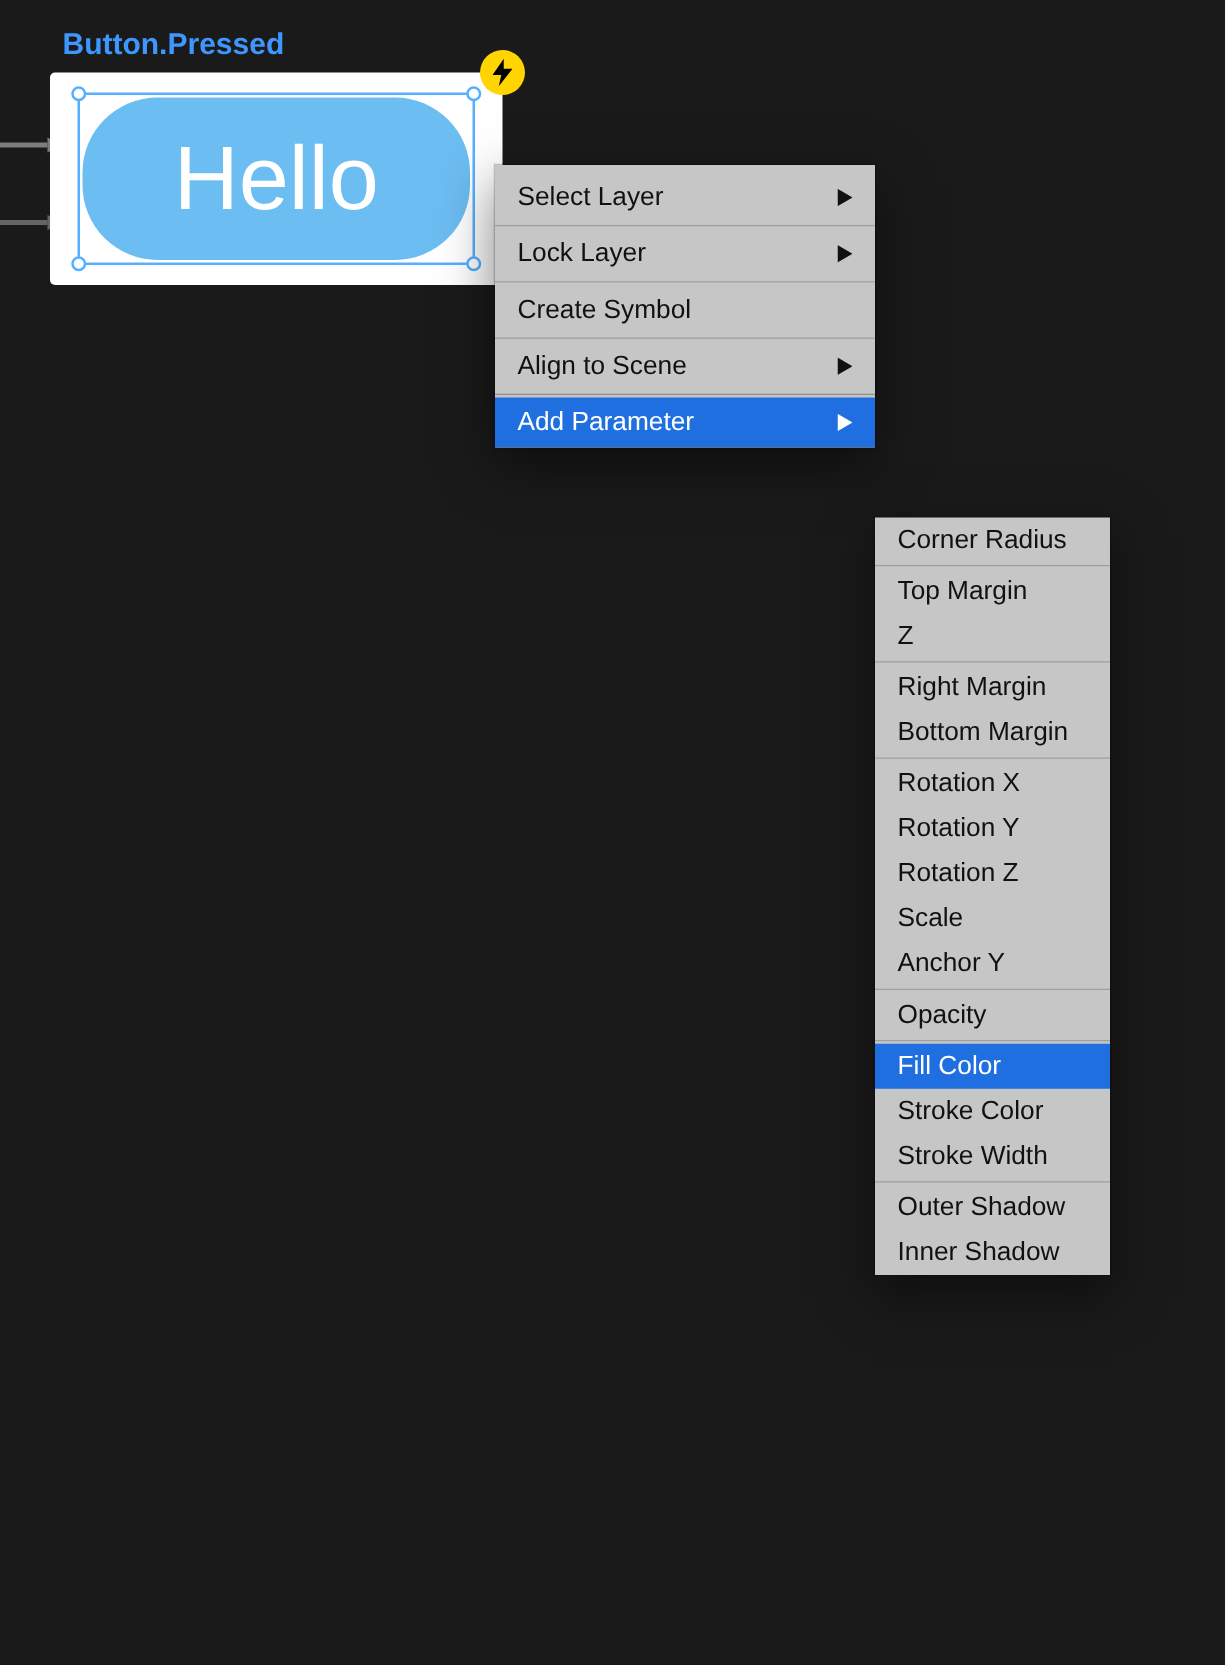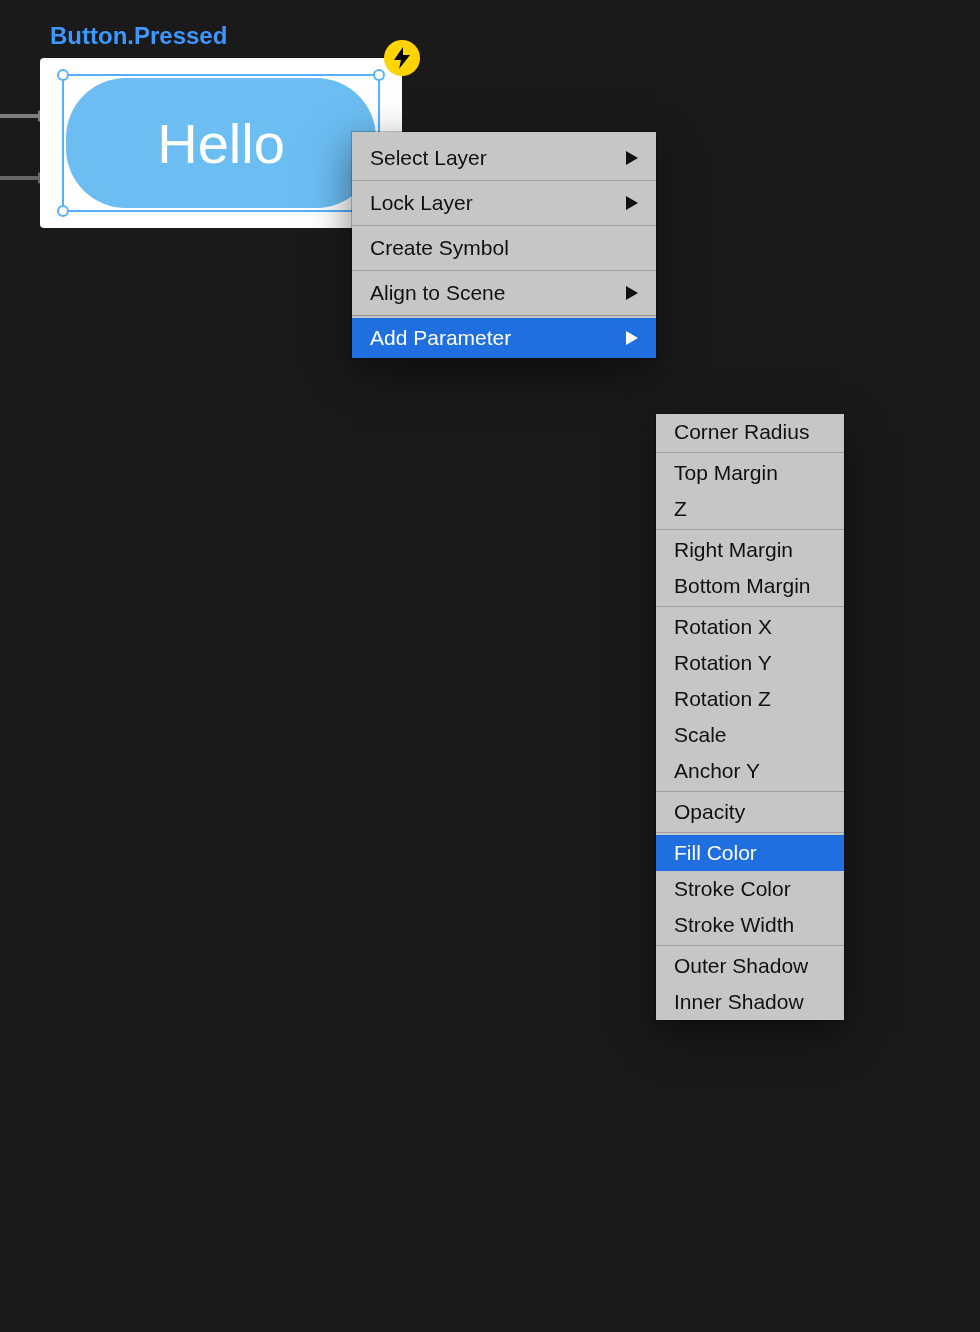--- a/index.html
+++ b/index.html
@@ -56,21 +56,21 @@
   .sel-handle.br { right: -7px; bottom: -7px; }
   .hello-pill {
     position: absolute;
     left: 26px; right: 26px; top: 20px; bottom: 20px;
     background: #6cbdf2;
     border-radius: 60px;
     display: flex;
     align-items: center;
     justify-content: center;
     color: #ffffff;
-    font-size: 56px;
+    font-size: 72px;
     font-weight: 400;
   }
   .bolt-badge {
     position: absolute;
     left: 384px;
     top: 40px;
     width: 36px;
     height: 36px;
     background: #ffd400;
     border-radius: 50%;
@@ -80,20 +80,21 @@
     color:#000;
     font-size:20px;
   }
 
   .ctx-menu {
     position: absolute;
     background: linear-gradient(#c6c6c6,#c6c6c6);
     border-radius: 0;
     box-shadow: 0 14px 40px rgba(0,0,0,0.5), 0 0 0 1px rgba(0,0,0,0.2);
     overflow: hidden;
+    margin-left: 44px;
   }
   .ctx-menu.primary {
     left: 352px;
     top: 132px;
     width: 304px;
   }
   .menu-item {
     display: flex;
     align-items: center;
     justify-content: space-between;

